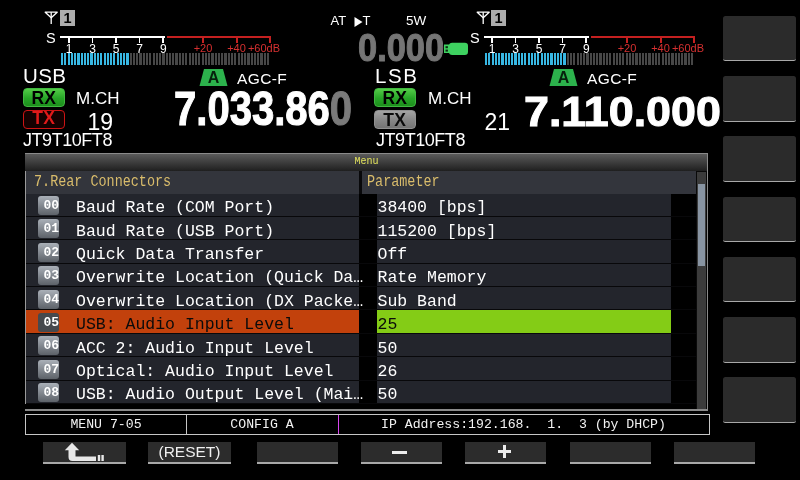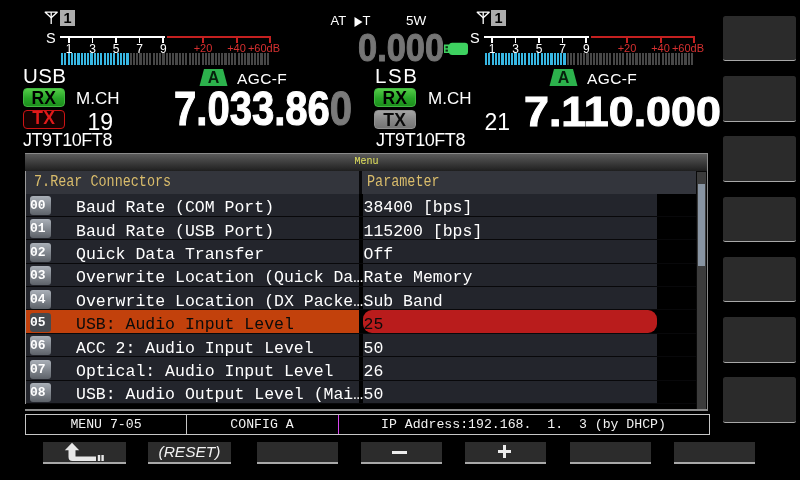--- a/index.html
+++ b/index.html
@@ -5,26 +5,26 @@
 html,body{margin:0;padding:0;background:#000;}
 #scr{position:relative;width:800px;height:480px;background:#000;overflow:hidden;
   font-family:"Liberation Sans",sans-serif;color:#fff;}
 .abs{position:absolute;}
 .mono{font-family:"Liberation Mono",monospace;}
 .bars{background:repeating-linear-gradient(90deg,#474747 0 2.15px,#000 2.15px 3.27px);}
 .cyan{background:repeating-linear-gradient(90deg,#38b7e3 0 2.15px,#000 2.15px 3.27px);}
 .sbtn{position:absolute;left:723px;width:73px;height:44.5px;background:#2b2b2b;border-bottom:1.5px solid #a8a8a8;border-radius:2.5px;}
 .fbtn{position:absolute;top:442px;width:81px;height:20px;background:#2c2c2c;border-bottom:2.2px solid #a8a8a8;
   color:#f0f0f0;font-size:15px;line-height:20px;text-align:center;}
-.badge{position:absolute;left:4px;top:2.5px;width:21px;height:19px;border-radius:3px;
+.badge{position:absolute;left:12px;top:2.5px;width:21px;height:19px;border-radius:3px;
   background:linear-gradient(180deg,#aab0b8,#5d6269);color:#fff;font-size:13px;font-weight:bold;
-  text-align:left;line-height:19px;}
+  text-align:right;line-height:19px;}
 .row{position:relative;height:22.4px;border-bottom:1.45px solid #08080a;}
 .rname{position:absolute;left:0;top:0;width:332.5px;height:100%;background:#23252c;color:#fff;}
-.rval{position:absolute;left:337px;top:0;width:294px;height:100%;background:#23252c;color:#fff;}
+.rval{position:absolute;left:351px;top:0;width:294px;height:100%;background:#23252c;color:#fff;}
 .rtxt{position:absolute;left:32px;top:3.8px;font-size:16.5px;line-height:22.4px;white-space:pre;margin-left:18px;}
 .vtxt{position:absolute;left:0.5px;top:3.8px;font-size:16.5px;line-height:22.4px;white-space:pre;}
 .mlab{position:absolute;font-size:12px;color:#fff;transform:translateX(-50%);}
 .rlab{position:absolute;font-size:11px;color:#d63030;transform:translateX(-50%);}
 .tick{position:absolute;width:1.6px;height:4.5px;background:#fff;top:38px;}
 .rtick{position:absolute;width:1.6px;height:4.5px;background:#c42020;top:38px;}
 </style>
 </head>
 <body>
 <div id="scr">
@@ -183,21 +183,21 @@
         </div>
         <div class="rval">
           <div class="vtxt">Sub Band</div>
         </div>
       </div>
   <div class="row">
         <div class="rname" style="background:#c2410c;color:#0b0b0b;">
           <div class="badge" style="background:#46494e;">05</div>
           <div class="rtxt">USB: Audio Input Level</div>
         </div>
-        <div class="rval" style="background:#b91c1c;color:#0b0b0b;border-radius:9px;">
+        <div class="rval" style="background:#84cc16;color:#0b0b0b;">
           <div class="vtxt">25</div>
         </div>
       </div>
   <div class="row">
         <div class="rname">
           <div class="badge">06</div>
           <div class="rtxt">ACC 2: Audio Input Level</div>
         </div>
         <div class="rval">
           <div class="vtxt">50</div>
@@ -235,21 +235,21 @@
 </div>
 
 <div class="fbtn" style="left:43px;width:83px;">
  <svg style="position:absolute;left:18px;top:0;" width="45" height="20" viewBox="0 0 45 20">
   <polygon points="3.8,8.3 11,0.7 18.2,8.3" fill="#e8e8e8"></polygon>
   <path d="M7.5 8 L14.5 8 L14.5 14.5 L35 14.5 L35 19 L11.5 19 Q7.5 19 7.5 15 Z" fill="#e8e8e8"></path>
   <rect x="36.8" y="13" width="2.4" height="6" fill="#e8e8e8"></rect>
   <rect x="40.4" y="13" width="2.4" height="6" fill="#e8e8e8"></rect>
  </svg>
 </div>
-<div class="fbtn" style="left:148px;width:83px;font-size:15.5px;font-style:italic;">(RESET)</div>
+<div class="fbtn" style="left:148px;width:83px;font-size:15.5px;">(RESET)</div>
 <div class="fbtn" style="left:257px;"></div>
 <div class="fbtn" style="left:360.5px;">
       <div style="position:absolute;left:31.5px;top:8.6px;width:14.5px;height:3px;background:#ececec;"></div>
     </div>
 <div class="fbtn" style="left:464.5px;">
       <div style="position:absolute;left:33.8px;top:8.3px;width:13px;height:2.8px;background:#ececec;"></div>
       <div style="position:absolute;left:38.9px;top:3.2px;width:2.8px;height:13px;background:#ececec;"></div>
     </div>
 <div class="fbtn" style="left:570px;"></div>
 <div class="fbtn" style="left:674px;"></div>

